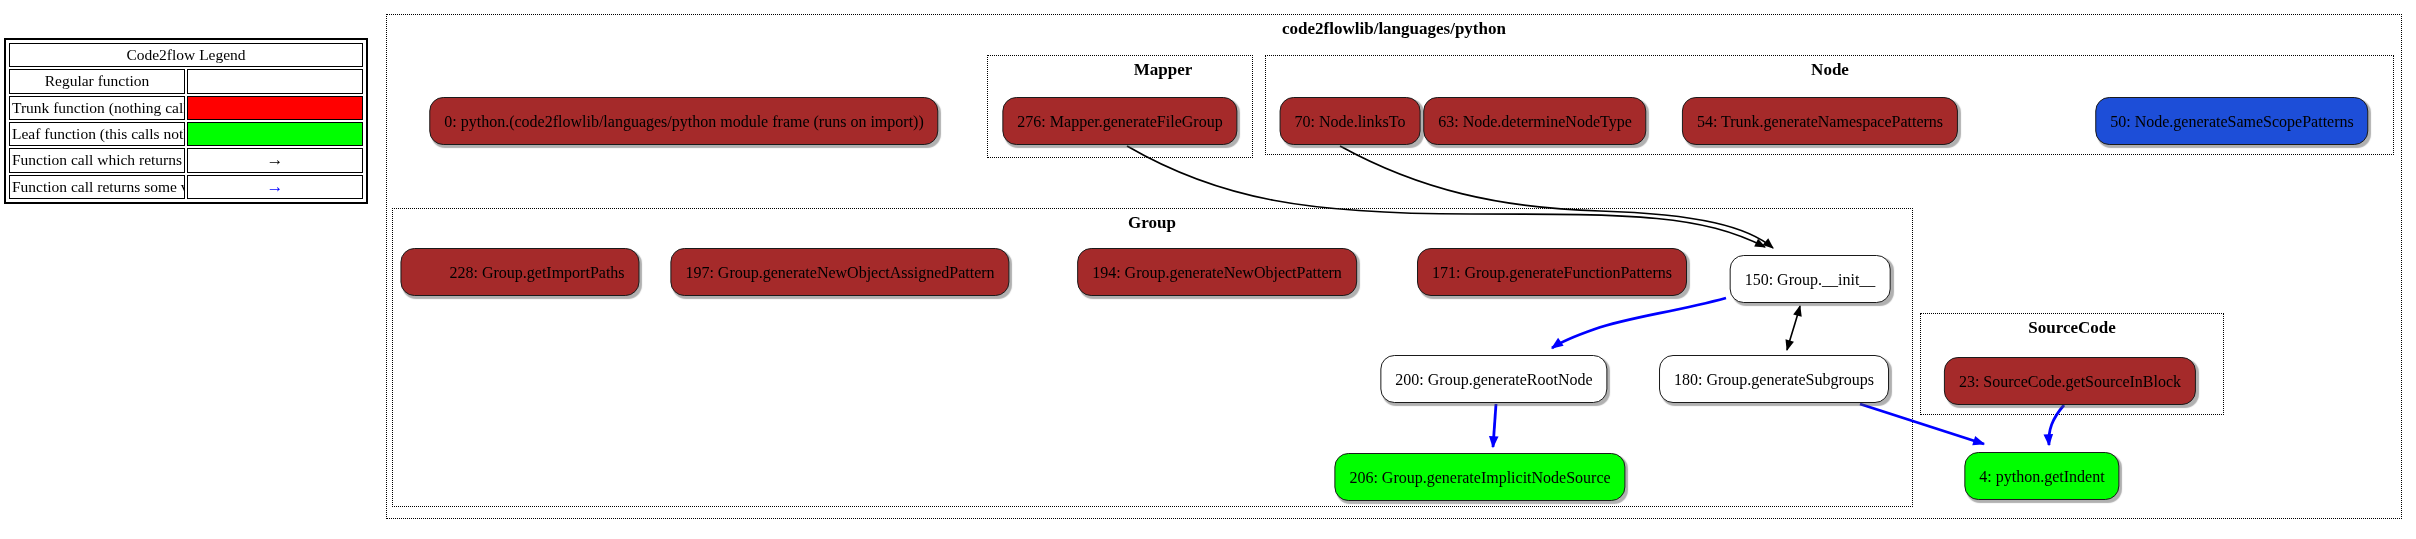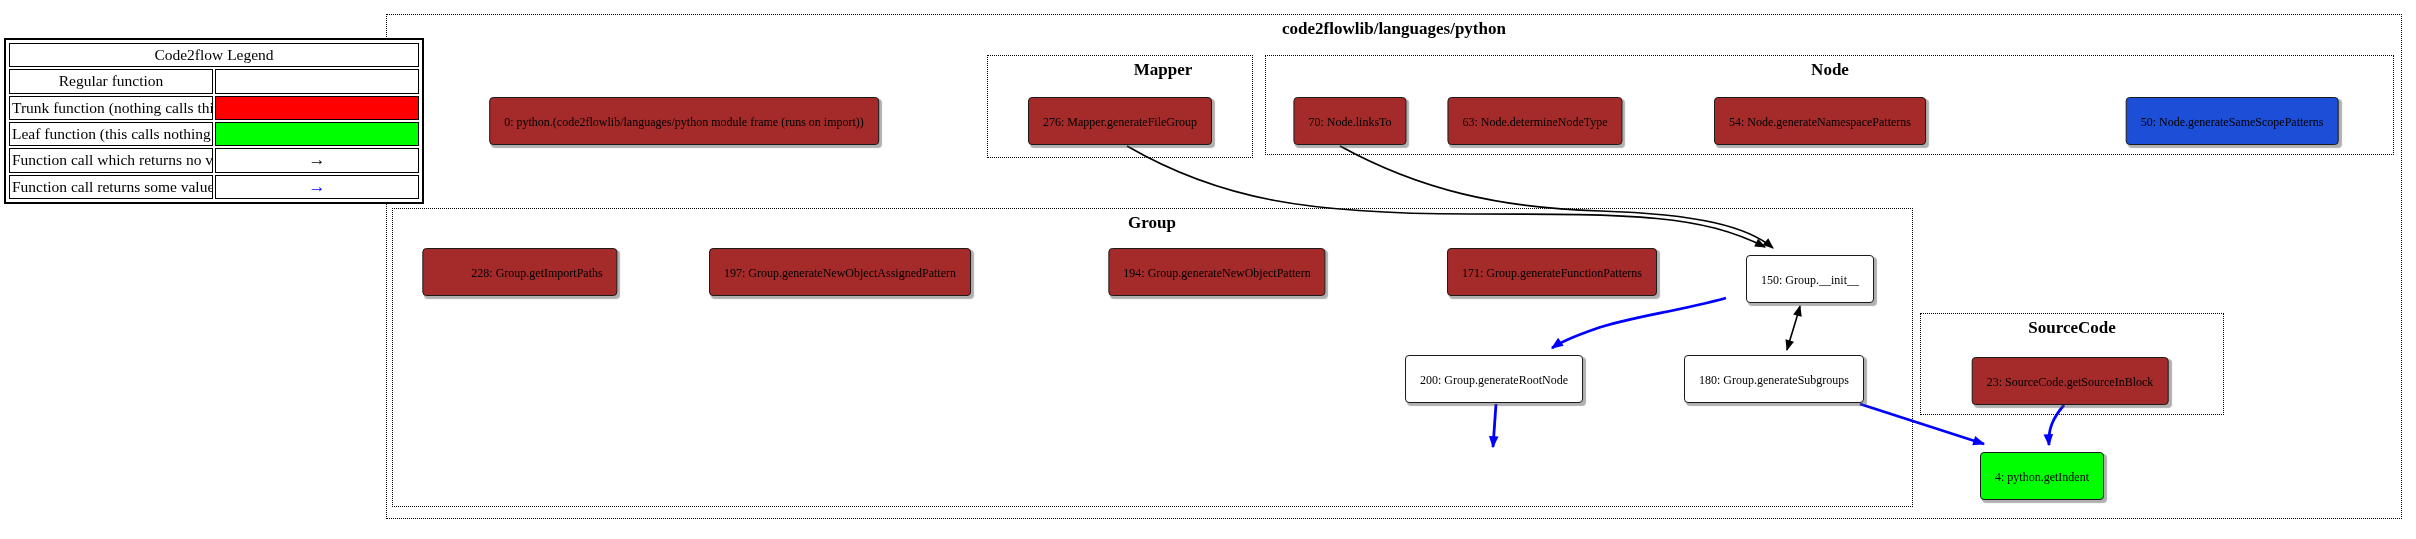--- a/index.html
+++ b/index.html
@@ -11,32 +11,32 @@
   
   .cluster{position:absolute;border:1.6px dotted #000;box-sizing:border-box;}
   .cluster-label{
     position:absolute;transform:translateX(-50%);white-space:nowrap;
     font-size:17px;line-height:18px;font-weight:bold;
   }
   
   .node{
     position:absolute;transform:translateX(-50%);
     height:48px;line-height:48px;white-space:nowrap;
-    padding:0 14px;border:1.6px solid #1a1a1a;border-radius:4px;
-    font-size:12px;text-align:center;box-sizing:border-box;
+    padding:0 14px;border:1.6px solid #1a1a1a;border-radius:14px;
+    font-size:16px;text-align:center;box-sizing:border-box;
     box-shadow:2.5px 2.5px 1px rgba(80,80,80,0.45);
     z-index:3;
   }
   
   #edges{position:absolute;left:0;top:0;z-index:2;pointer-events:none;}
   .edge-black{stroke:#000;stroke-width:1.6;fill:none;}
   .edge-blue{stroke:#0000ff;stroke-width:2.8;fill:none;}
   
   #legend{
-    position:absolute;left:4px;top:38px;width:420px;height:166px;
+    position:absolute;left:4px;top:38px;width:364px;height:166px;
     border:2px solid #000;background:#fff;box-sizing:border-box;padding:1px;
     z-index:4;
   }
   #legend table{
     width:100%;height:100%;border-collapse:separate;border-spacing:2px;
     font-size:15.5px;table-layout:fixed;
   }
   #legend td{
     border:1px solid #000;text-align:center;vertical-align:middle;
     padding:0 2px;overflow:hidden;white-space:nowrap;
@@ -114,28 +114,29 @@
     <path class="edge-blue" d="M 1726 298 C 1675 312, 1630 317, 1595 329 C 1575 336, 1562 341, 1552 348" marker-end="url(#ah-blue)"></path>
     <path class="edge-blue" d="M 1496 404 L 1493 447" marker-end="url(#ah-blue)"></path>
     <path class="edge-blue" d="M 1860 404 L 1984 444" marker-end="url(#ah-blue)"></path>
     <path class="edge-blue" d="M 2064 405 C 2052 419, 2048 430, 2049 445" marker-end="url(#ah-blue)"></path>
   </svg>
 
   <div class="node" style="left: 684px; top: 97px; background: rgb(165, 42, 42);">0: python.(code2flowlib/languages/python module frame (runs on import))</div>
   <div class="node" style="left: 1120px; top: 97px; background: rgb(165, 42, 42);">276: Mapper.generateFileGroup</div>
   <div class="node" style="left: 1350px; top: 97px; background: rgb(165, 42, 42);">70: Node.linksTo</div>
   <div class="node" style="left: 1535px; top: 97px; background: rgb(165, 42, 42);">63: Node.determineNodeType</div>
-  <div class="node" style="left: 1820px; top: 97px; background: rgb(165, 42, 42);">54: Node.generateNamespacePatterns</div>
+  <div class="node" style="left: 1820px; top: 97px; background: rgb(165, 42, 42);">54: Trunk.generateNamespacePatterns</div>
   <div class="node" style="left: 2232px; top: 97px; background: #1d4ed8;">50: Node.generateSameScopePatterns</div>
 
   <div class="node" style="left: 520px; top: 248px; background: rgb(165, 42, 42); padding-left: 48px;">228: Group.getImportPaths</div>
   <div class="node" style="left: 840px; top: 248px; background: rgb(165, 42, 42);">197: Group.generateNewObjectAssignedPattern</div>
   <div class="node" style="left: 1217px; top: 248px; background: rgb(165, 42, 42);">194: Group.generateNewObjectPattern</div>
   <div class="node" style="left: 1552px; top: 248px; background: rgb(165, 42, 42);">171: Group.generateFunctionPatterns</div>
   <div class="node" style="left: 1810px; top: 255px; background: rgb(255, 255, 255);">150: Group.__init__</div>
 
   <div class="node" style="left: 1494px; top: 355px; background: rgb(255, 255, 255);">200: Group.generateRootNode</div>
   <div class="node" style="left: 1774px; top: 355px; background: rgb(255, 255, 255);">180: Group.generateSubgroups</div>
   <div class="node" style="left: 2070px; top: 357px; background: rgb(165, 42, 42);">23: SourceCode.getSourceInBlock</div>
 
+  <div class="node" style="left: 1480px; top: 453px; background: rgb(0, 255, 0);">206: Group.generateImplicitNodeSource</div>
   <div class="node" style="left: 2042px; top: 452px; background: rgb(0, 255, 0);">4: python.getIndent</div>
 
 </div>
 
 </body></html>

